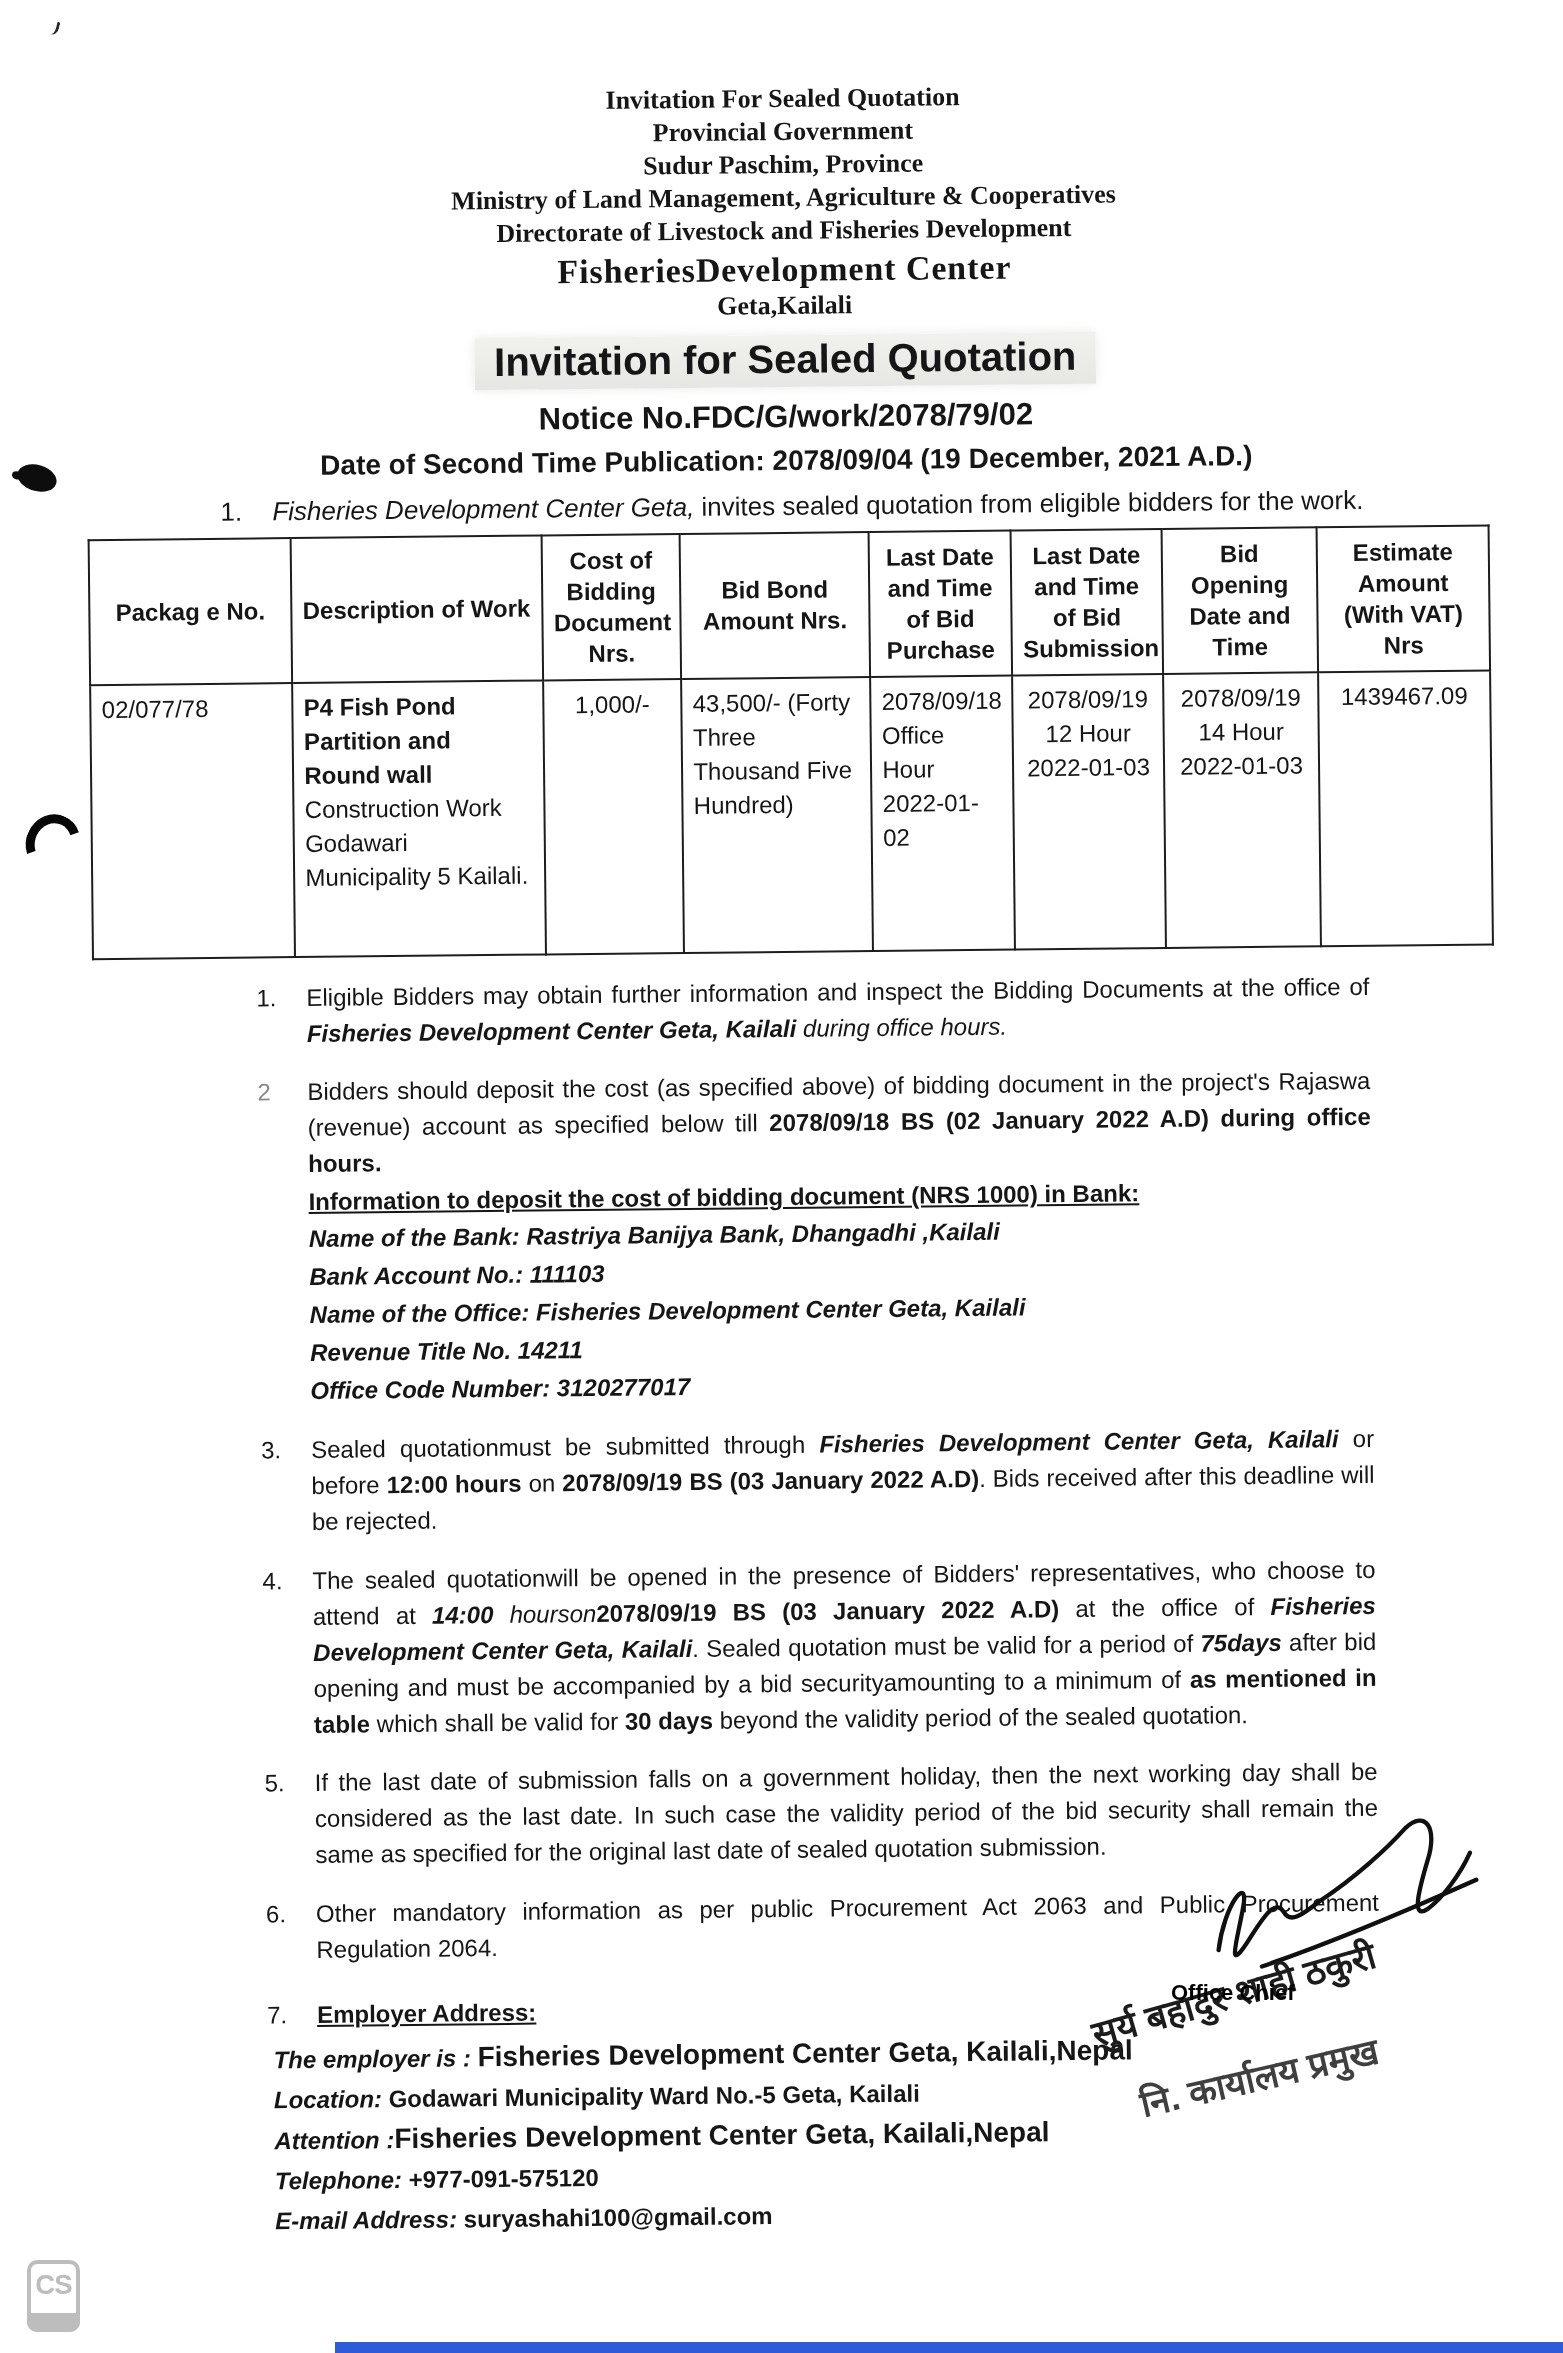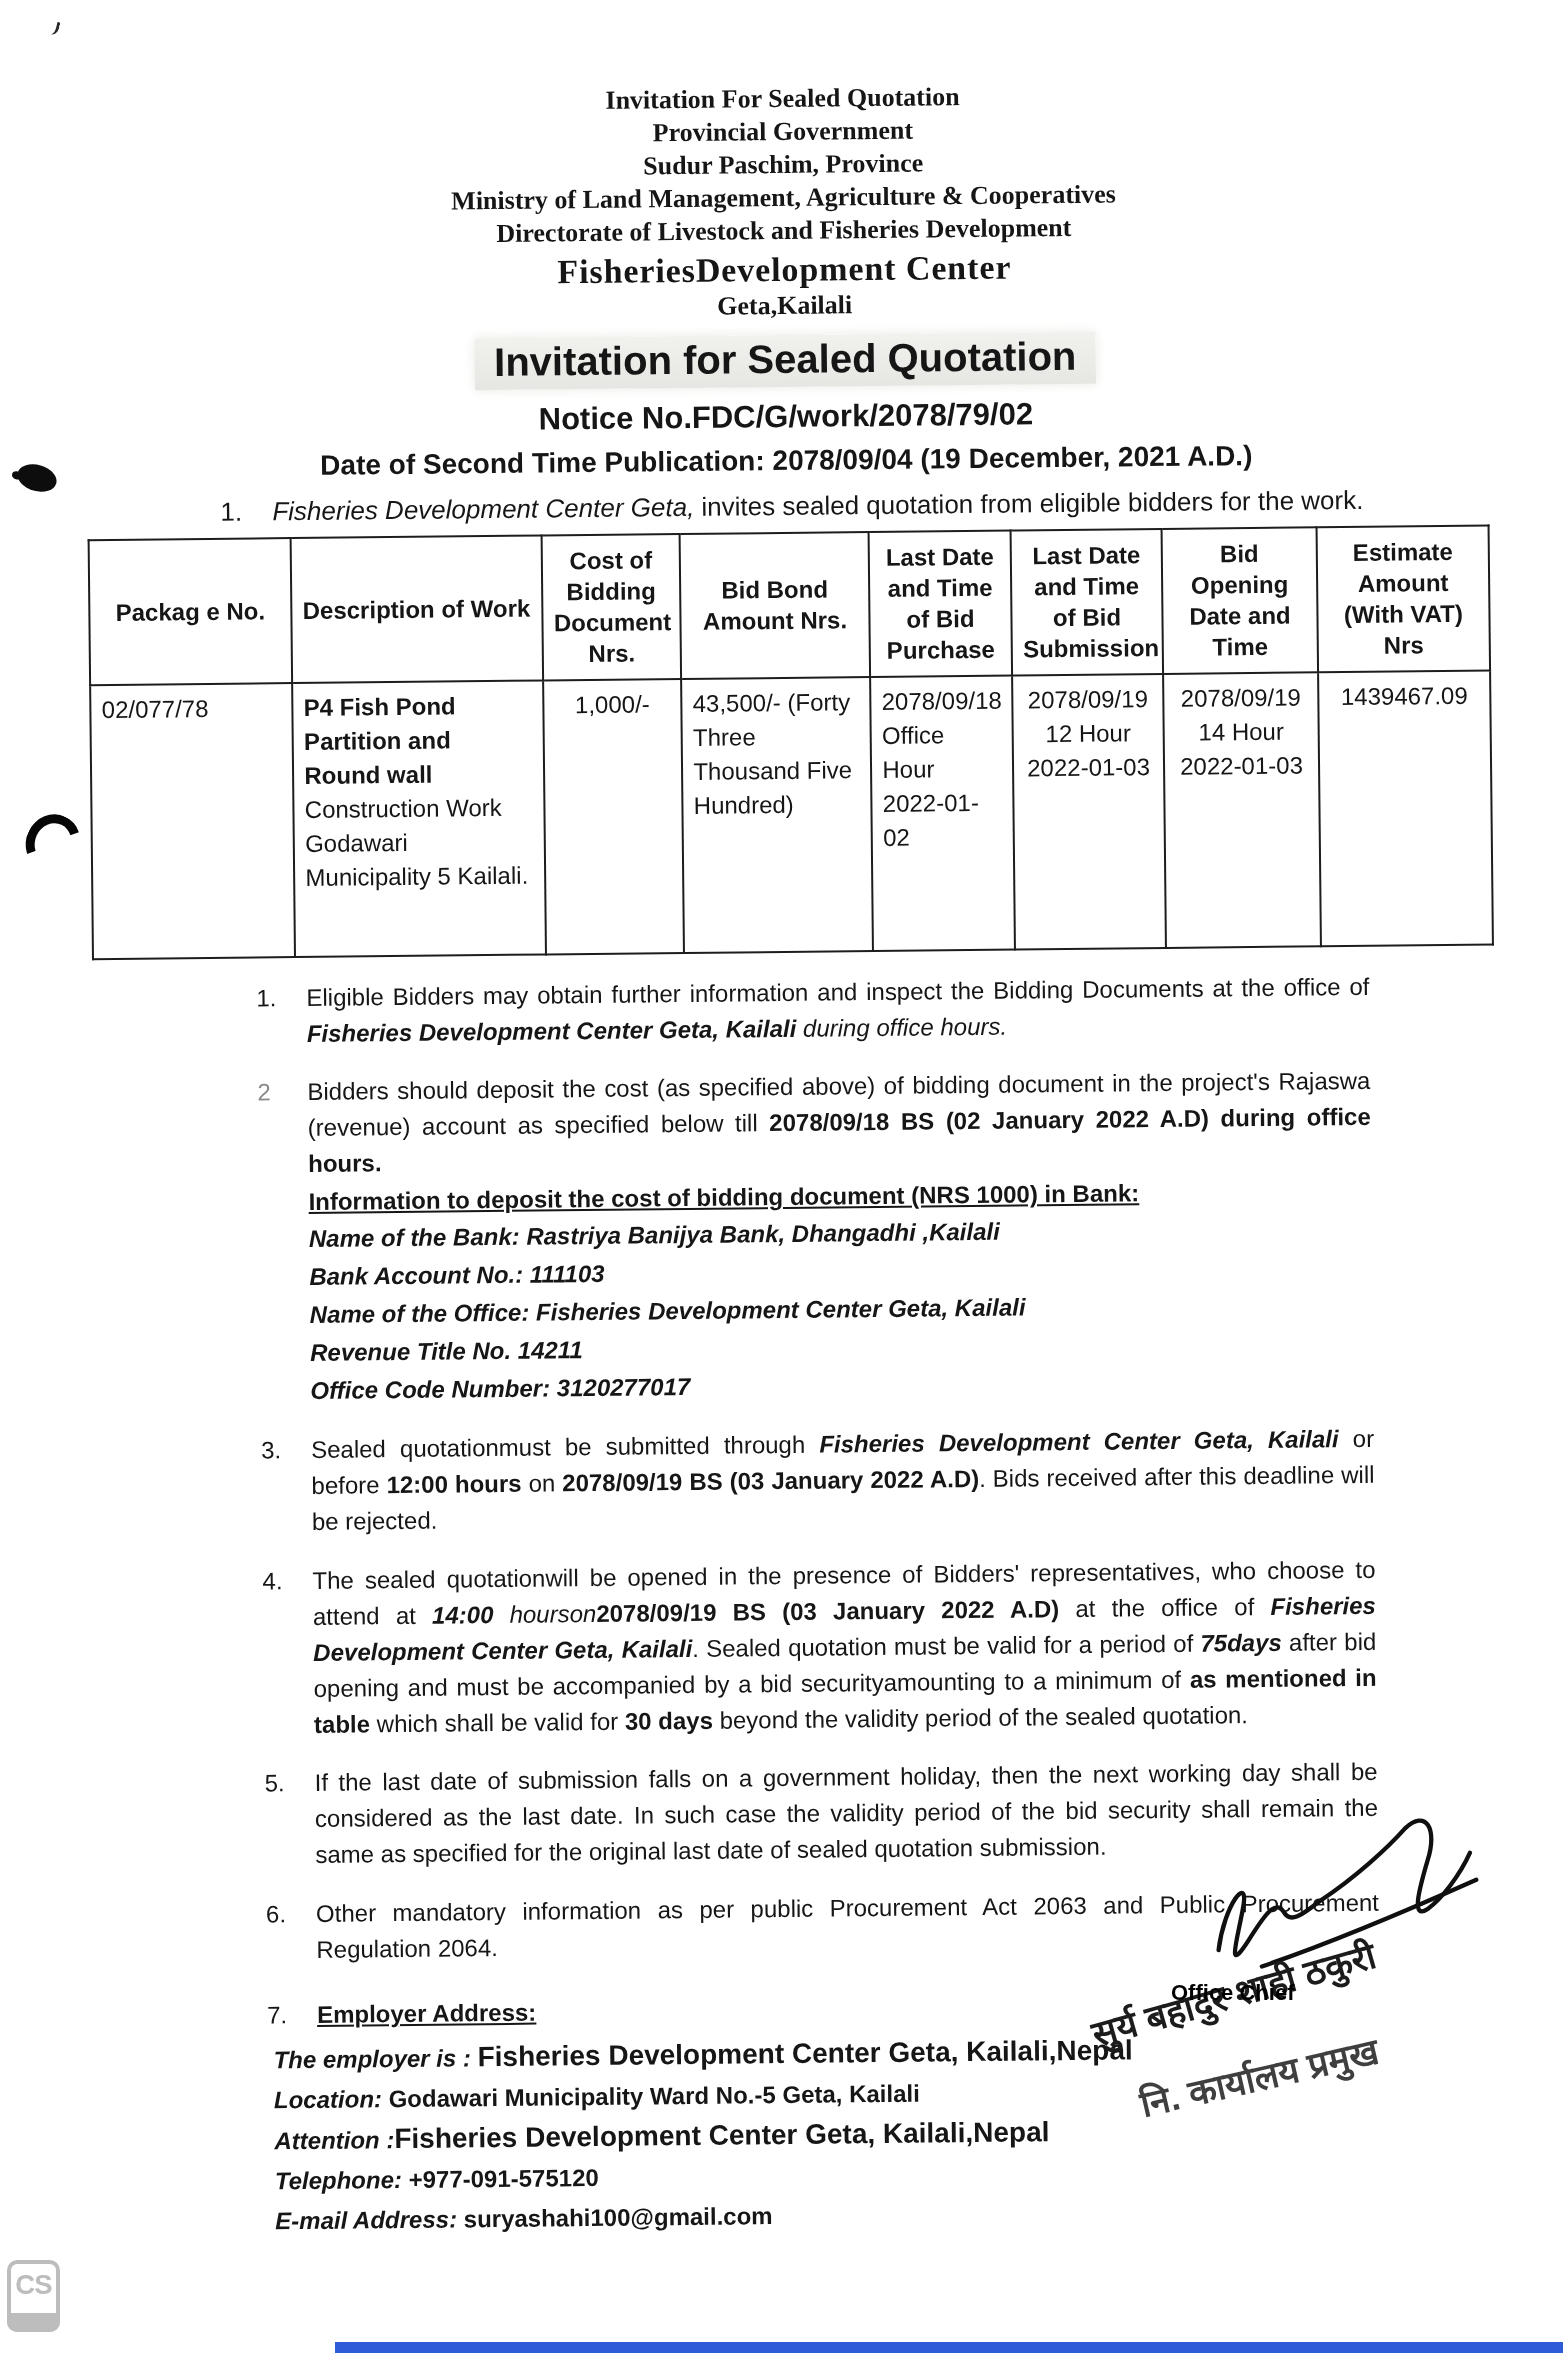--- a/index.html
+++ b/index.html
@@ -64,21 +64,21 @@
          border-radius:50%;transform:rotate(16deg);}
   .blob1:after{content:"";position:absolute;left:-5.2px;top:12px;width:10.3px;height:7.7px;
          background:#0d0d0d;border-radius:50%;}
   .crescent{position:absolute;left:26px;top:814px;width:36px;height:40px;
             border:9.5px solid #060606;border-radius:50%;
             border-left-color:transparent;border-top-color:transparent;
             transform:rotate(205deg);}
   .tick{position:absolute;left:48px;top:20.7px;width:7.7px;height:13.8px;
         border-right:3.4px solid #2a2a2a;border-bottom-right-radius:7.7px;transform:rotate(14deg);}
   
-  .footer{position:absolute;left:7px;bottom:22.4px;display:flex;align-items:center;gap:19px;}
+  .footer{position:absolute;left:27px;bottom:22.4px;display:flex;align-items:center;gap:19px;}
   .cs-icon{position:relative;width:53px;height:72px;border:4.3px solid #bdbdbd;border-radius:10.3px;
            box-sizing:border-box;}
   .cs-icon .cs-txt{position:absolute;left:0;right:0;top:5.2px;text-align:center;
            font-size:27.5px;font-weight:700;color:#bdbdbd;letter-spacing:-0.9px;}
   .cs-icon .cs-bar{position:absolute;left:-4.3px;right:-4.3px;bottom:-4.3px;height:19px;
            background:#bdbdbd;border-radius:0 0 10.3px 10.3px;}
   .scan-text{font-size:45px;color:#bdbdbd;letter-spacing:0.9px;}
   .bottom-bar{position:absolute;right:0;bottom:0;height:12px;width:1228px;background:#2e5bd7;}
 </style>
 </head>

